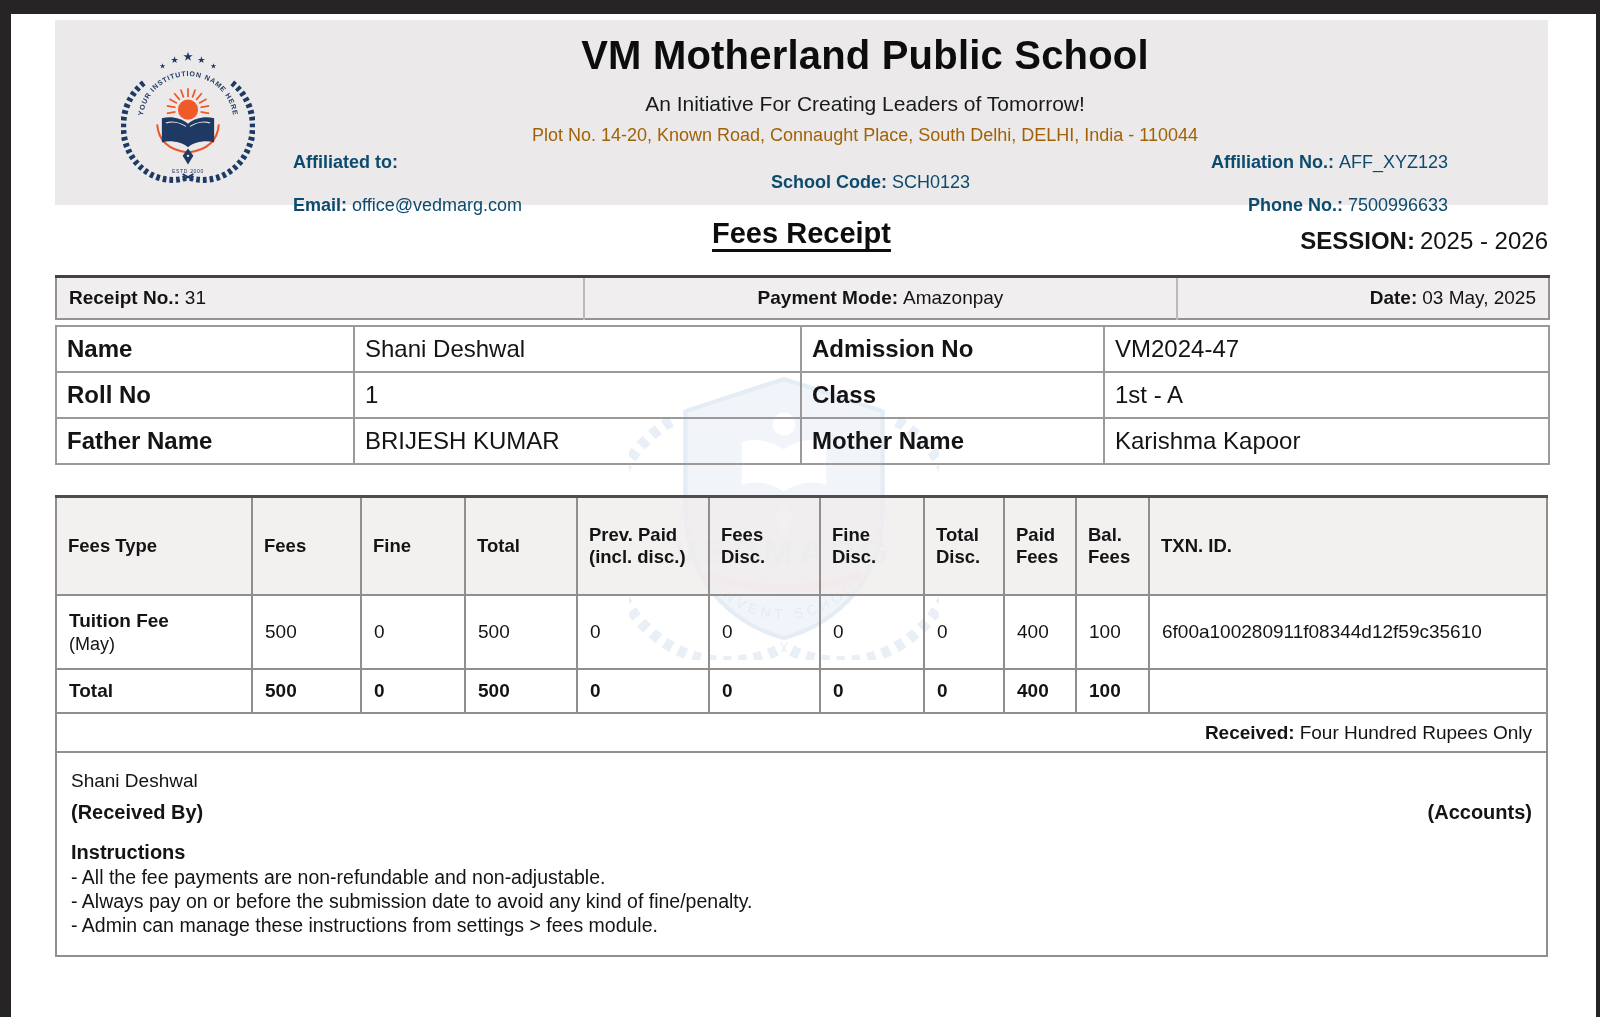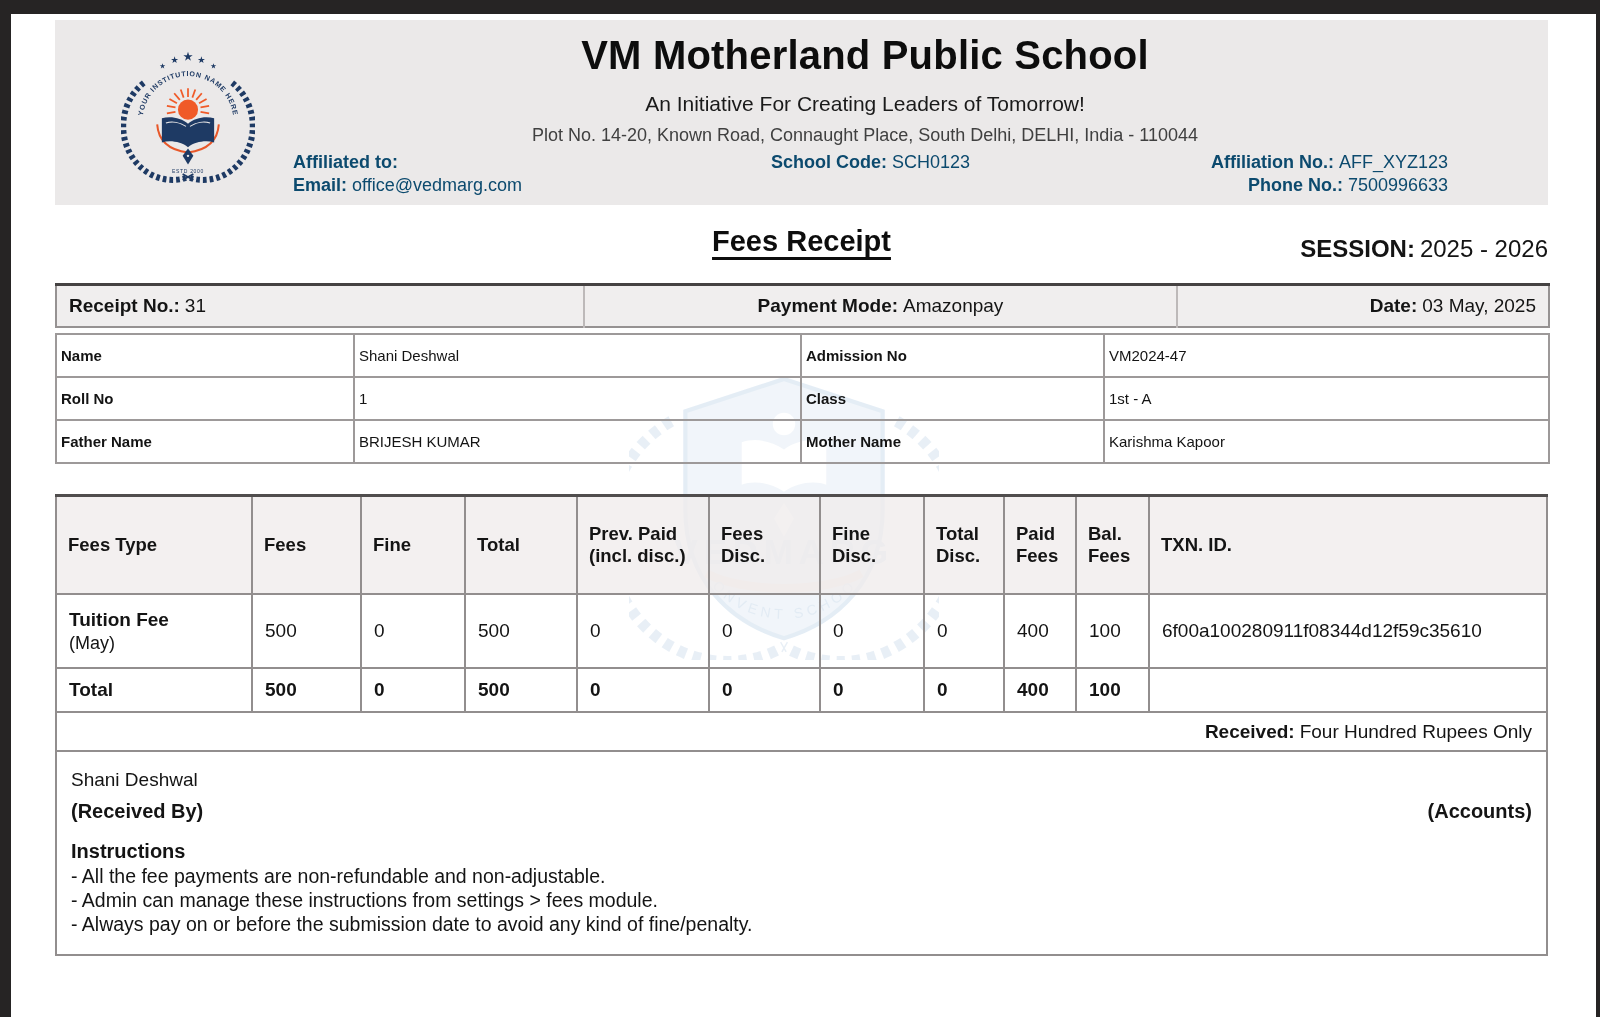--- a/index.html
+++ b/index.html
@@ -20,43 +20,43 @@
   .watermark{position:absolute;left:618px;top:346px;width:310px;height:300px;opacity:.55;z-index:0;pointer-events:none;}
 
   .z1{position:relative;z-index:1;}
 
   
   .school-header{position:relative;margin-top:6px;height:185px;background:#ebe9e9;box-sizing:border-box;padding-top:12px;}
   .logo{position:absolute;left:66px;top:12px;width:134px;height:166px;}
   .head-center{margin-left:127px;text-align:center;}
   .school-name{font-size:40px;font-weight:700;line-height:46px;letter-spacing:.2px;color:#0d0d0d;}
   .tagline{font-size:21px;line-height:24px;margin-top:14px;color:#1a1a1a;}
-  .addr{font-size:18px;line-height:22px;margin-top:8px;color:#404040;}
+  .addr{font-size:18px;line-height:22px;margin-top:8px;color:#a16207;}
   .info-grid{display:grid;grid-template-columns:1fr 1fr 1fr;margin:5px 100px 0 238px;font-size:18px;line-height:23px;color:#0c4a6e;}
-  .info-grid .c{text-align:center;}
+  .info-grid .c{text-align:center;margin-top:20px;}
   .info-grid .r{text-align:right;}
   .lbl{font-weight:700;margin-right:5px;}
 
   
-  .title-row{position:relative;height:44px;margin-top:20px;}
+  .title-row{position:relative;height:44px;margin-top:12px;}
   .fees-title{margin:0;text-align:center;font-size:29px;font-weight:700;color:#0d0d0d;
     text-decoration:underline;text-decoration-thickness:3px;text-underline-offset:6px;}
   .session{position:absolute;right:0;top:10px;font-size:24px;}
 
   
   table{border-collapse:collapse;width:100%;table-layout:fixed;}
   .receipt-meta{margin-top:14px;background:#f0eeee;border:2px solid #969292;border-top:3px solid #454242;}
   .receipt-meta td{font-size:19px;padding:8px 12px;height:24px;border-left:2px solid #bdb9b9;}
   .receipt-meta td:first-child{border-left:none;}
   .receipt-meta .c{text-align:center;}
   .receipt-meta .r{text-align:right;}
 
   
   .student-table{margin-top:5px;}
-  .student-table td{font-size:15px;padding:8px 4px;height:25px;border:2px solid #9d9999;background:transparent;}
+  .student-table td{font-size:24px;padding:8px 10px;height:25px;border:2px solid #9d9999;background:transparent;}
   .student-table td.k{font-weight:700;}
 
   
   .fees-table{margin-top:30px;border:2px solid #807c7c;border-top:3px solid #504d4d;}
   .fees-table th{font-size:18.5px;font-weight:700;text-align:left;vertical-align:middle;
     padding:8px 11px;height:80px;background:rgba(239,236,236,.78);border:2px solid #928e8e;}
   .fees-table td{font-size:19px;padding:8px 12px;border:2px solid #928e8e;vertical-align:middle;background:transparent;}
   .fees-table tr.fee-row td{height:56px;}
   .fees-table tr.total-row td{height:26px;font-weight:700;}
   .ft-main{font-weight:700;}
@@ -275,18 +275,18 @@
     </div>
 
     <div class="footer-box z1">
       <div class="rb-name">Shani Deshwal</div>
       <div class="rb-row">
         <span>(Received By)</span>
         <span>(Accounts)</span>
       </div>
       <div class="instr-title">Instructions</div>
       <div class="instr-line">- All the fee payments are non-refundable and non-adjustable.</div>
+      <div class="instr-line">- Always pay on or before the submission date to avoid any kind of fine/penalty.</div>
       <div class="instr-line">- Admin can manage these instructions from settings &gt; fees module.</div>
-      <div class="instr-line">- Always pay on or before the submission date to avoid any kind of fine/penalty.</div>
     </div>
 
   </div>
 </div>
 
 </body></html>

